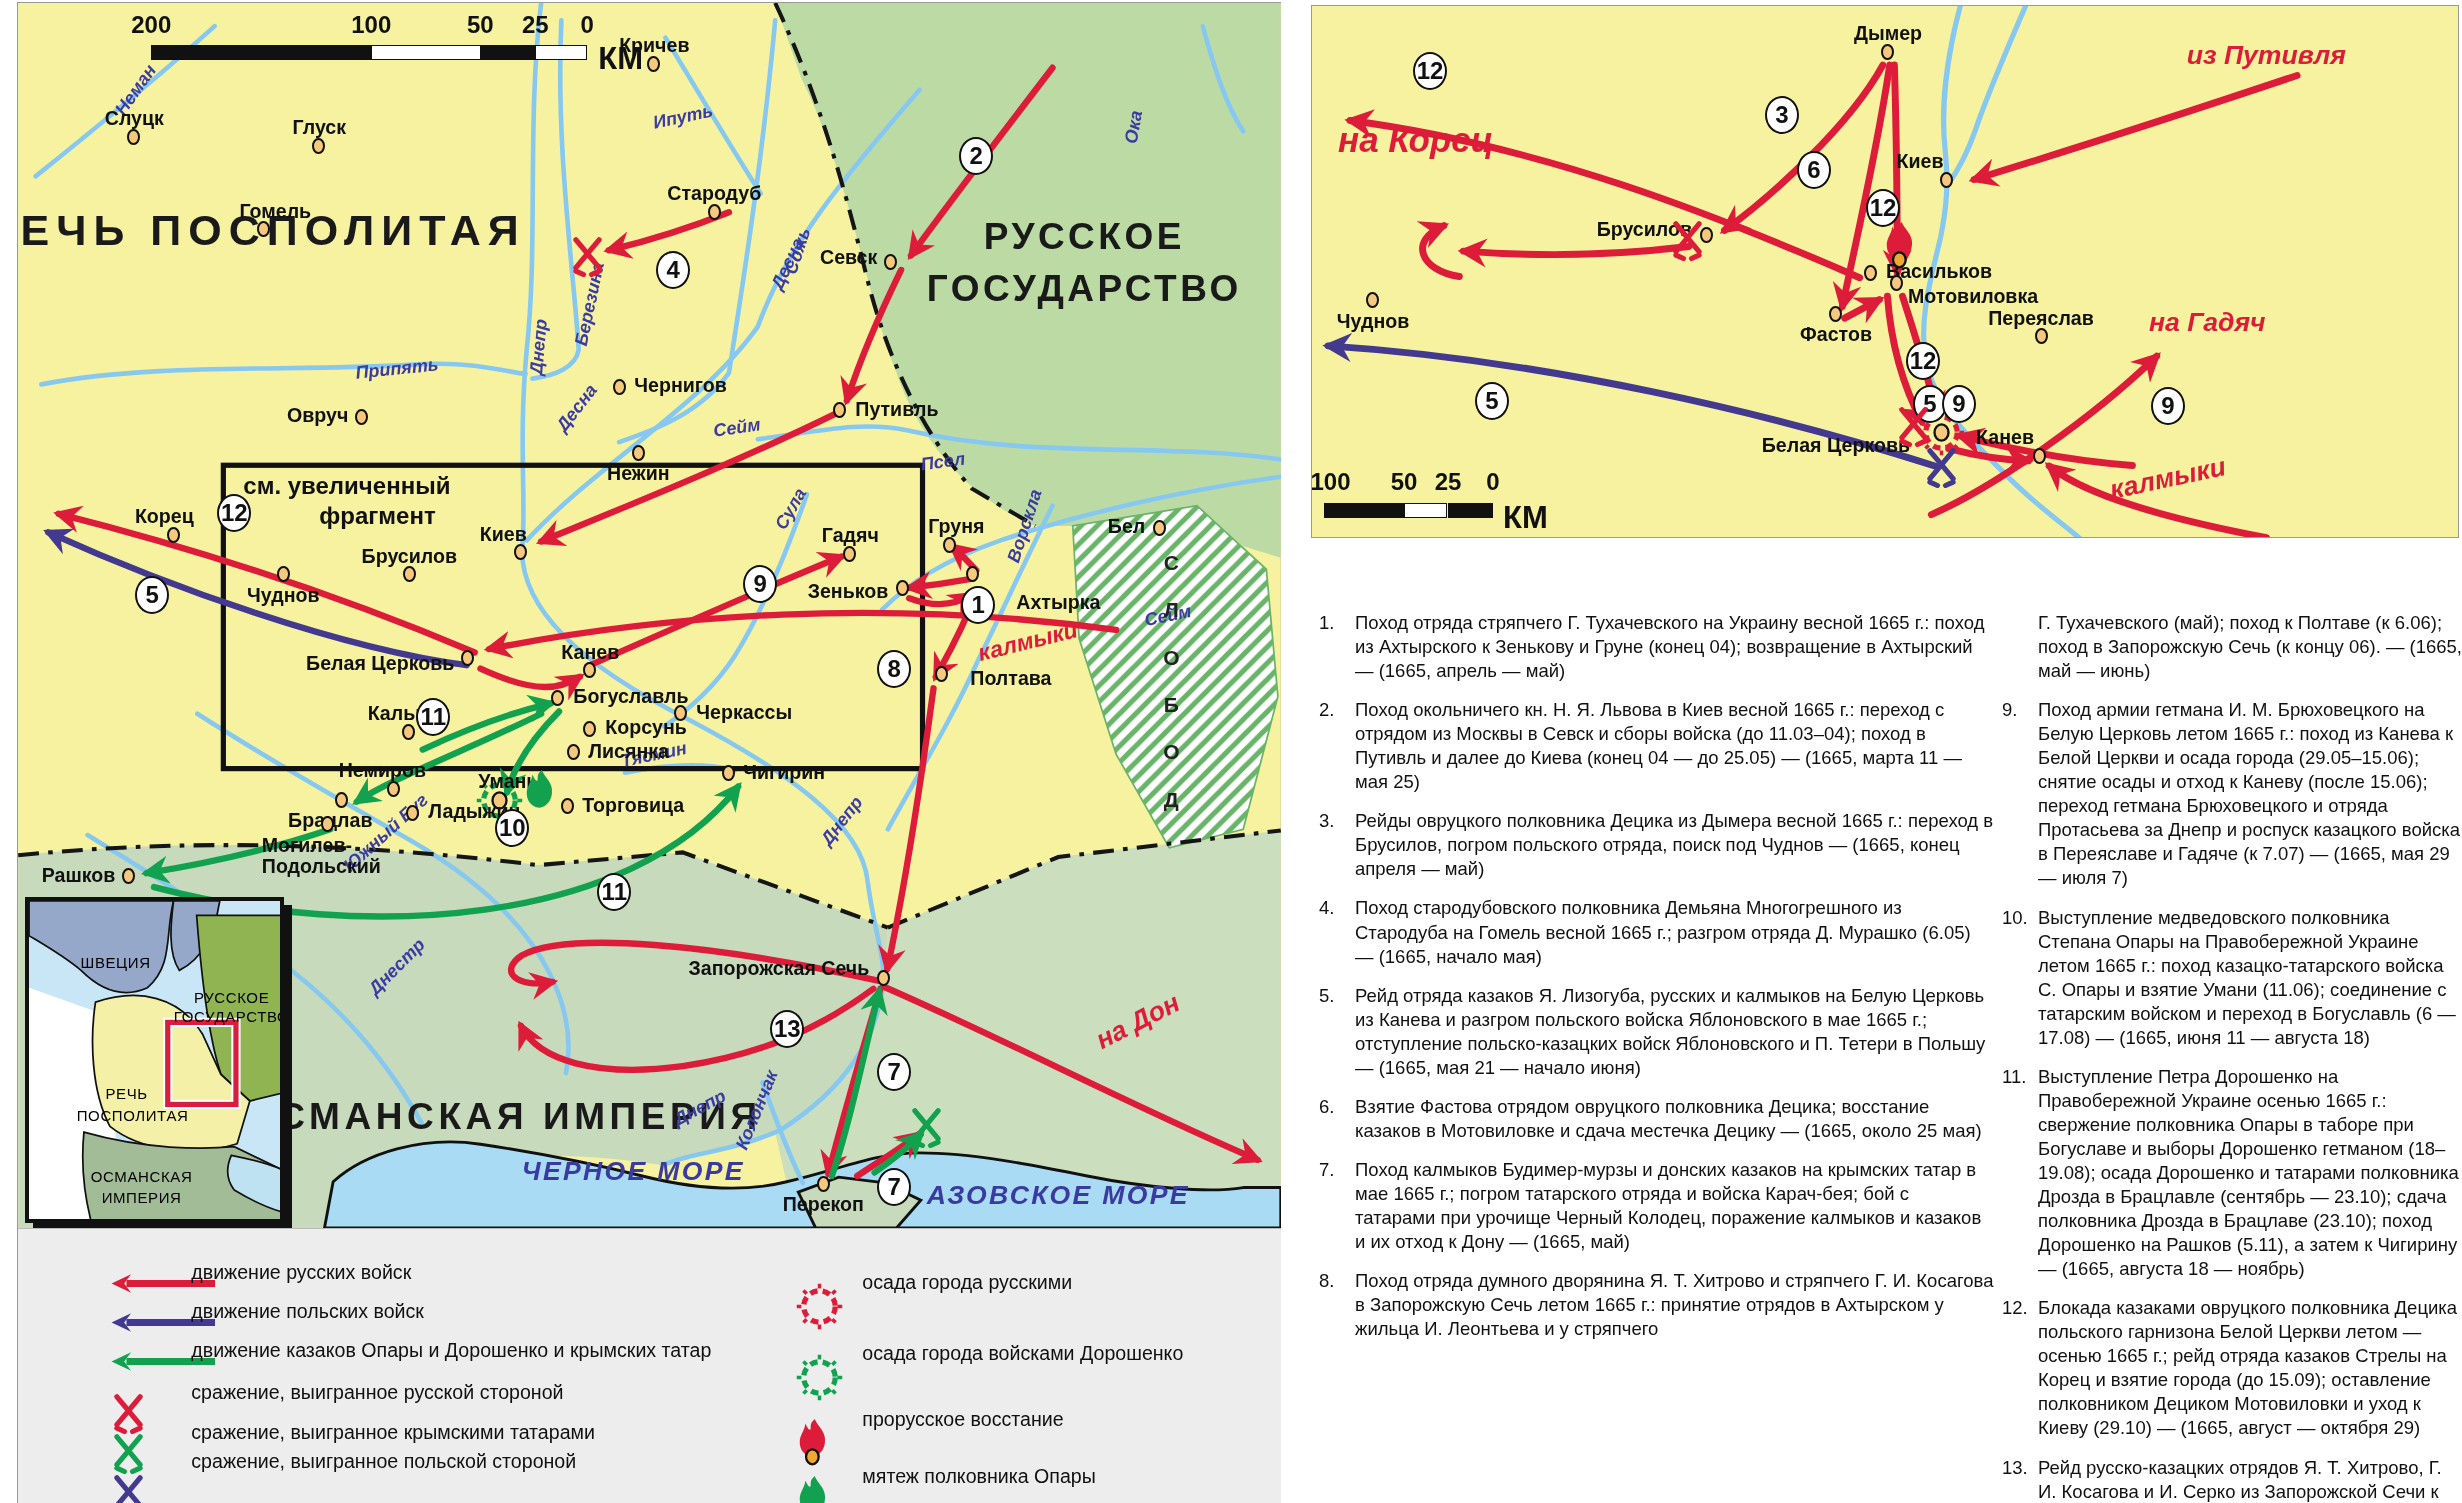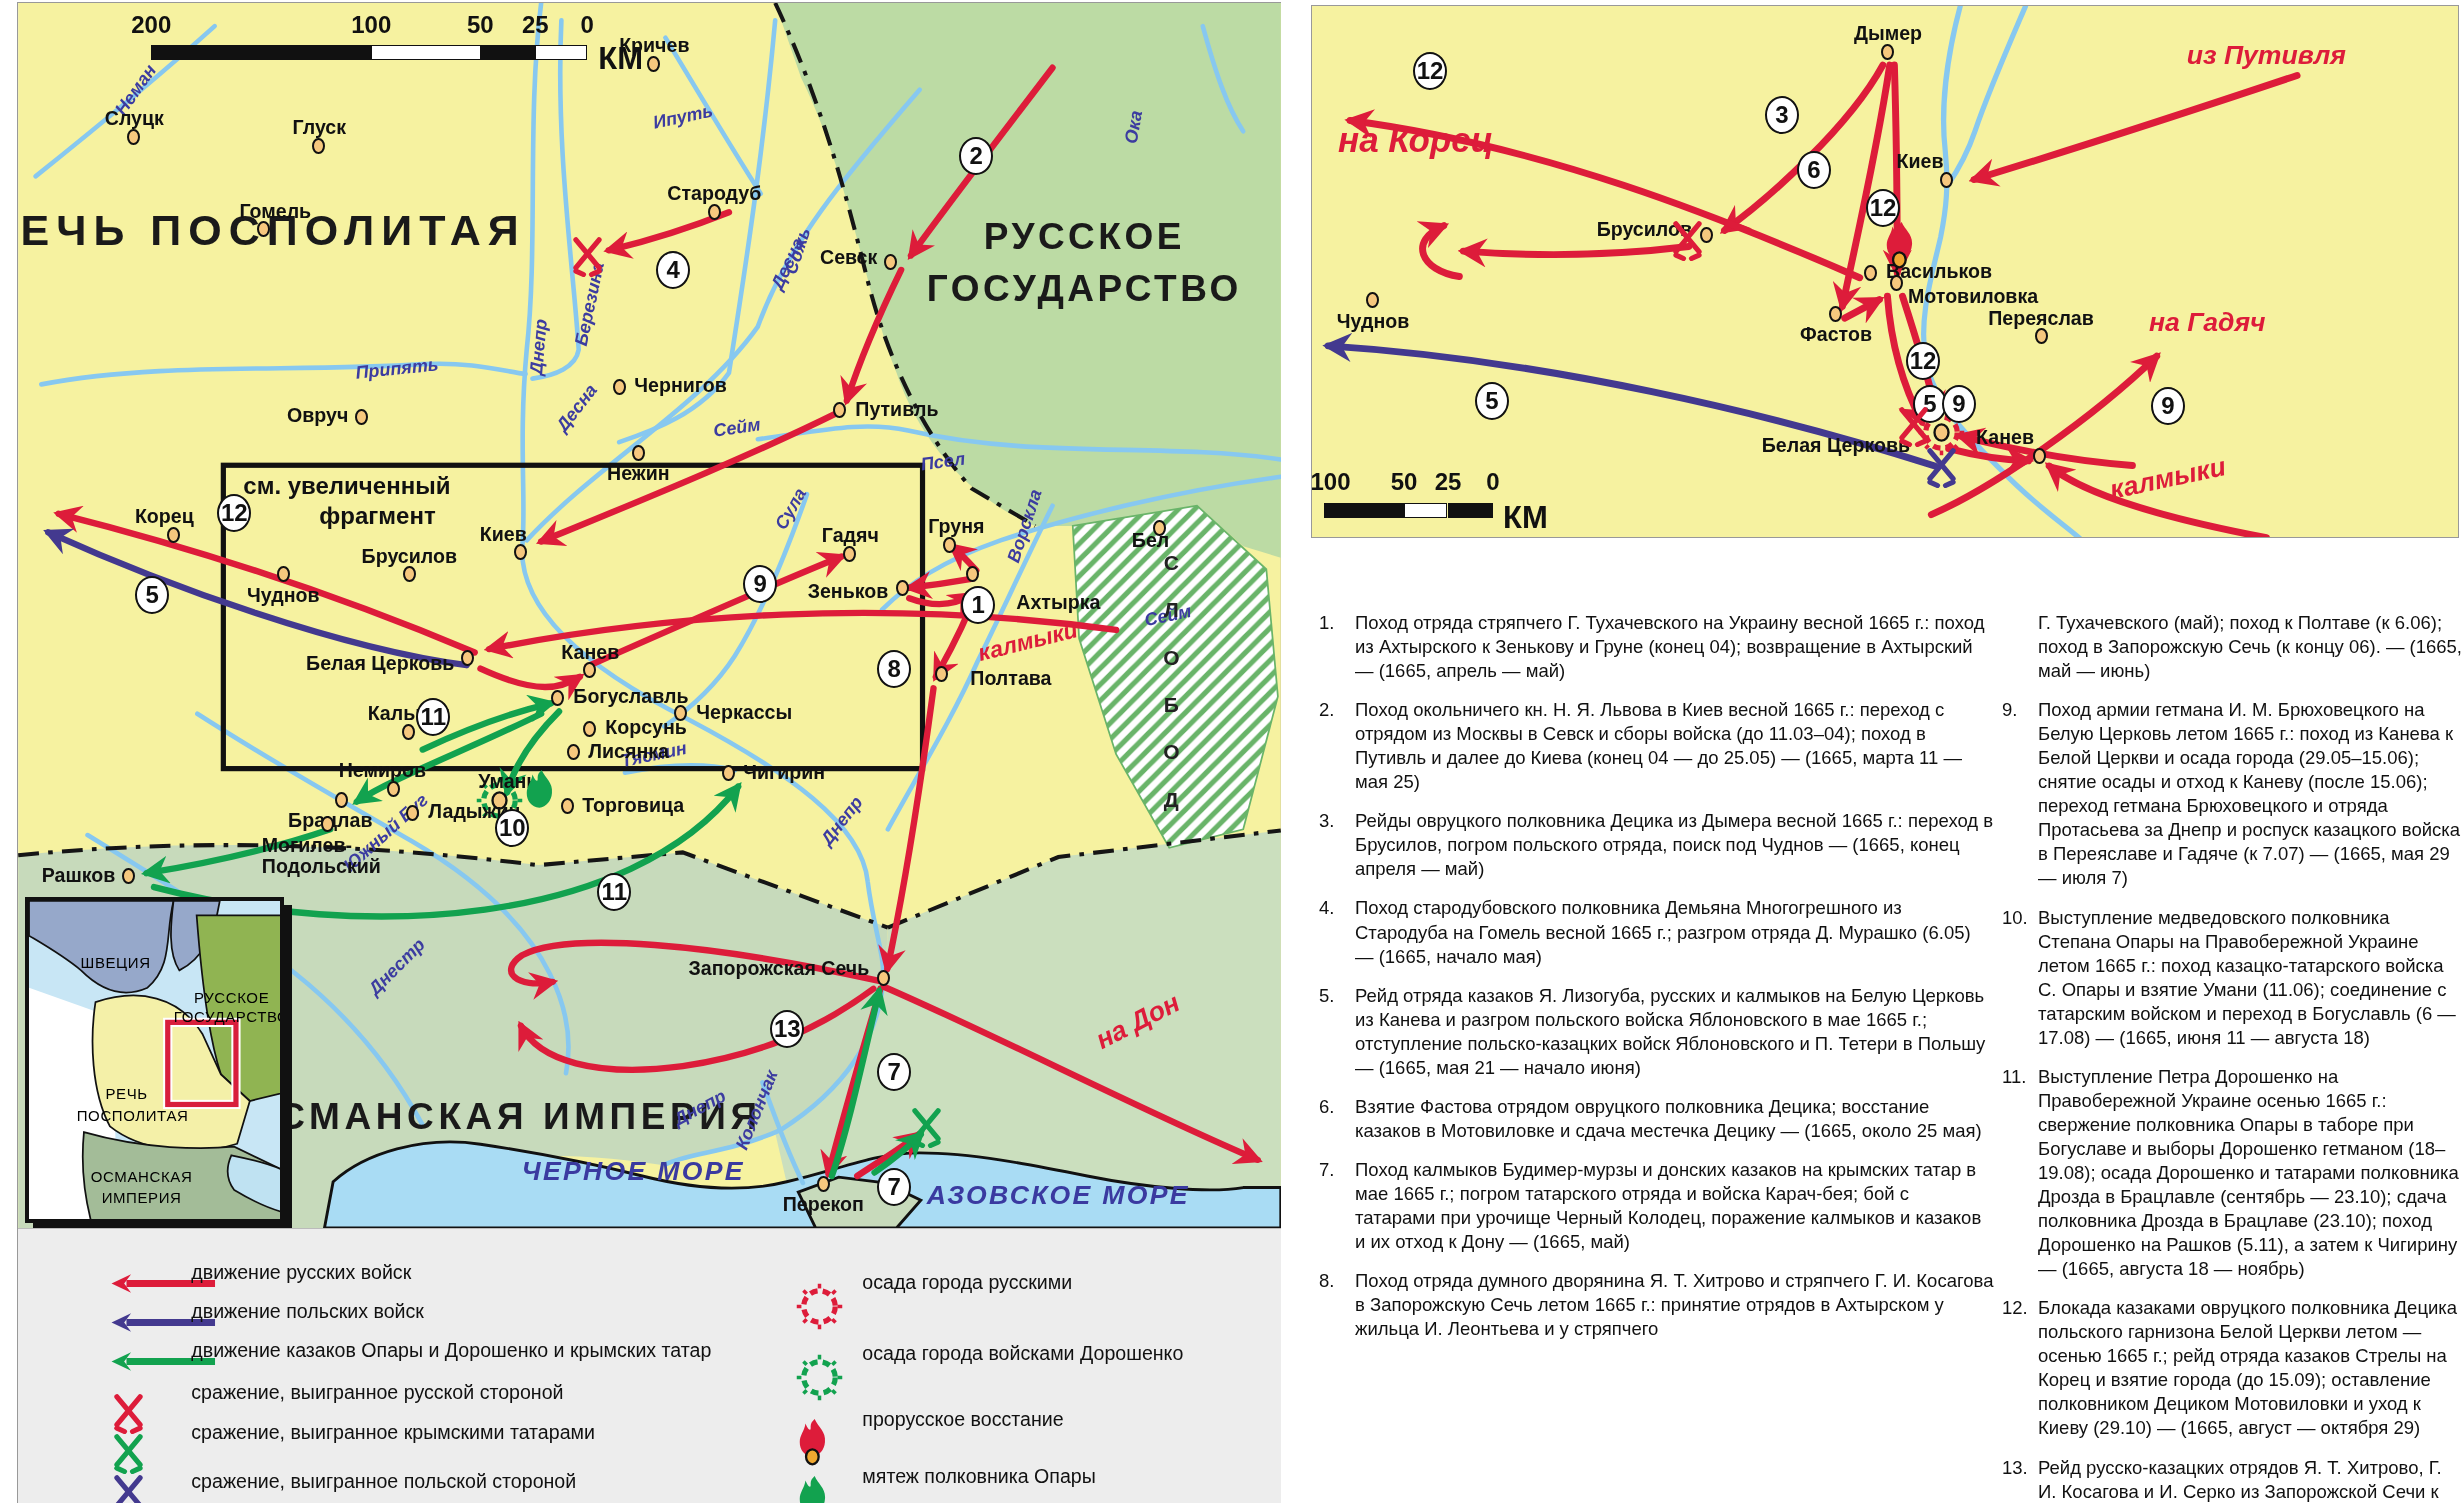--- a/index.html
+++ b/index.html
@@ -242,21 +242,21 @@
           <div class="city-label" style="position: absolute; left: 410px; top: 798px;">Ладыжин</div>
           <div class="city-dot" style="position: absolute; left: 303px; top: 813px;"></div>
           <div class="city-label" style="position: absolute; left: 303px; top: 832px; transform: translateX(-50%);">Могилев-<br>Подольский</div>
           <div class="city-dot" style="position: absolute; left: 104px; top: 865px;"></div>
           <div class="city-label" style="position: absolute; left: 97px; top: 862px; transform: translateX(-100%);">Рашков</div>
           <div class="city-dot" style="position: absolute; left: 859px; top: 967px;"></div>
           <div class="city-label" style="position: absolute; left: 851px; top: 955px; transform: translateX(-100%);">Запорожская Сечь</div>
           <div class="city-dot" style="position: absolute; left: 799px; top: 1173px;"></div>
           <div class="city-label" style="position: absolute; left: 805px; top: 1191px; transform: translateX(-50%);">Перекоп</div>
           <div class="city-dot" style="position: absolute; left: 1135px; top: 517px;"></div>
-          <div class="city-label" style="position: absolute; left: 1127px; top: 527px; transform: translateX(-100%); margin-left: 24px;">Бел</div>
+          <div class="city-label" style="position: absolute; left: 1127px; top: 513px; transform: translateX(-100%);">Бел</div>
           <div class="num-circle" style="position: absolute; left: 958px; top: 153px;">2</div>
           <div class="num-circle" style="position: absolute; left: 655px; top: 267px;">4</div>
           <div class="num-circle" style="position: absolute; left: 216px; top: 510px;">12</div>
           <div class="num-circle" style="position: absolute; left: 134px; top: 592px;">5</div>
           <div class="num-circle" style="position: absolute; left: 742px; top: 581px;">9</div>
           <div class="num-circle" style="position: absolute; left: 960px; top: 602px;">1</div>
           <div class="num-circle" style="position: absolute; left: 876px; top: 666px;">8</div>
           <div class="num-circle" style="position: absolute; left: 415px; top: 714px;">11</div>
           <div class="num-circle" style="position: absolute; left: 494px; top: 825px;">10</div>
           <div class="num-circle" style="position: absolute; left: 596px; top: 889px;">11</div>
@@ -379,21 +379,21 @@
         <div class="legend-icon" style="position: absolute; left: 92px; top: 244px;">
           <svg width="37" height="42" viewBox="0 0 64 72">
             <g stroke="#43398F" stroke-width="9" stroke-linecap="round" fill="none">
               <path d="M12,8 L52,56"></path>
               <path d="M52,8 L12,56"></path>
               <path d="M12,62 L25,68"></path>
               <path d="M39,68 L52,62"></path>
             </g>
           </svg>
         </div>
-        <div class="legend-label" style="position: absolute; left: 173px; top: 252px; text-align: center;">сражение, выигранное польской стороной</div>
+        <div class="legend-label" style="position: absolute; left: 173px; top: 232px; text-align: center;">сражение, выигранное польской стороной</div>
         <div class="legend-icon" style="position: absolute; left: 777px; top: 53px;">
           <svg width="49" height="49" viewBox="0 0 84 84">
             <g stroke="#DD1C3A" fill="none">
               <circle cx="42" cy="42" r="27" stroke-width="9" stroke-dasharray="13 9"></circle>
               <g stroke-width="6">
                 <line x1="73" y1="42" x2="81" y2="42"></line>
                 <line x1="63.92031021678298" y1="63.92031021678297" x2="69.57716446627535" y2="69.57716446627535"></line>
                 <line x1="42" y1="73" x2="42" y2="81"></line>
                 <line x1="20.079689783217027" y1="63.92031021678298" x2="14.422835533724648" y2="69.57716446627535"></line>
                 <line x1="11" y1="42.00000000000001" x2="3" y2="42.00000000000001"></line>

